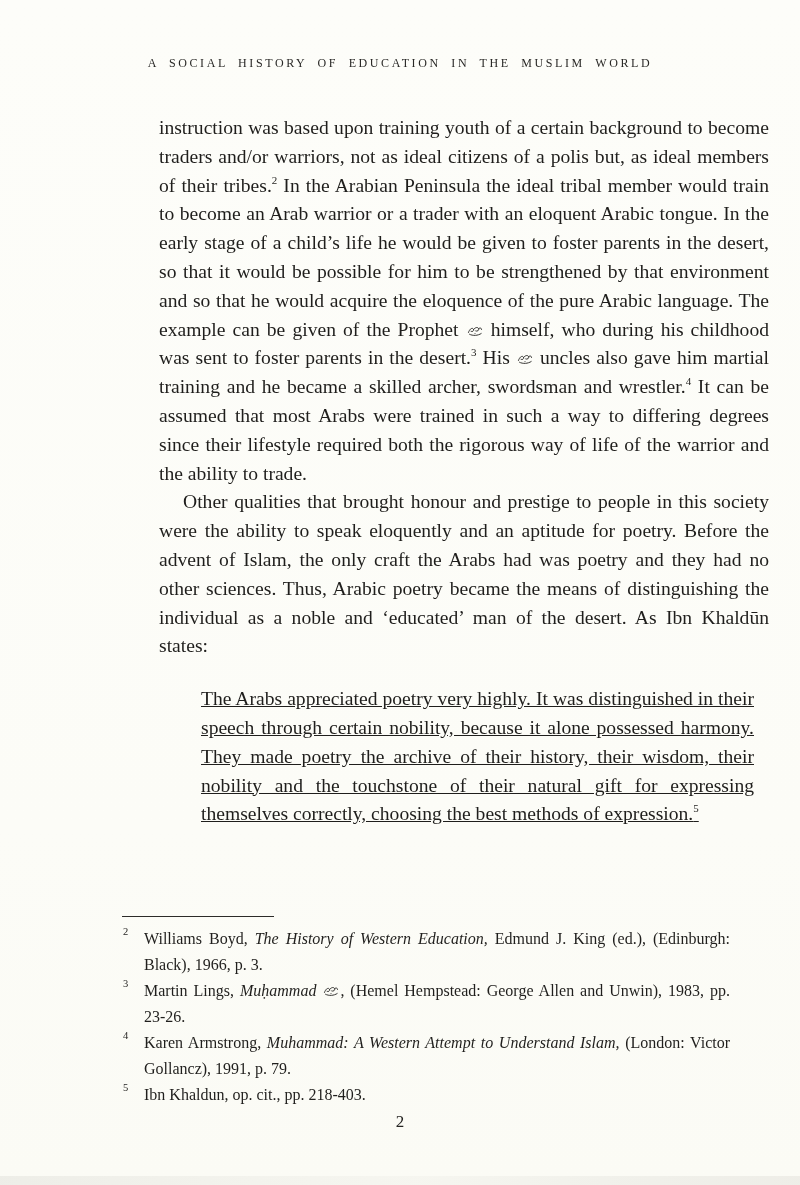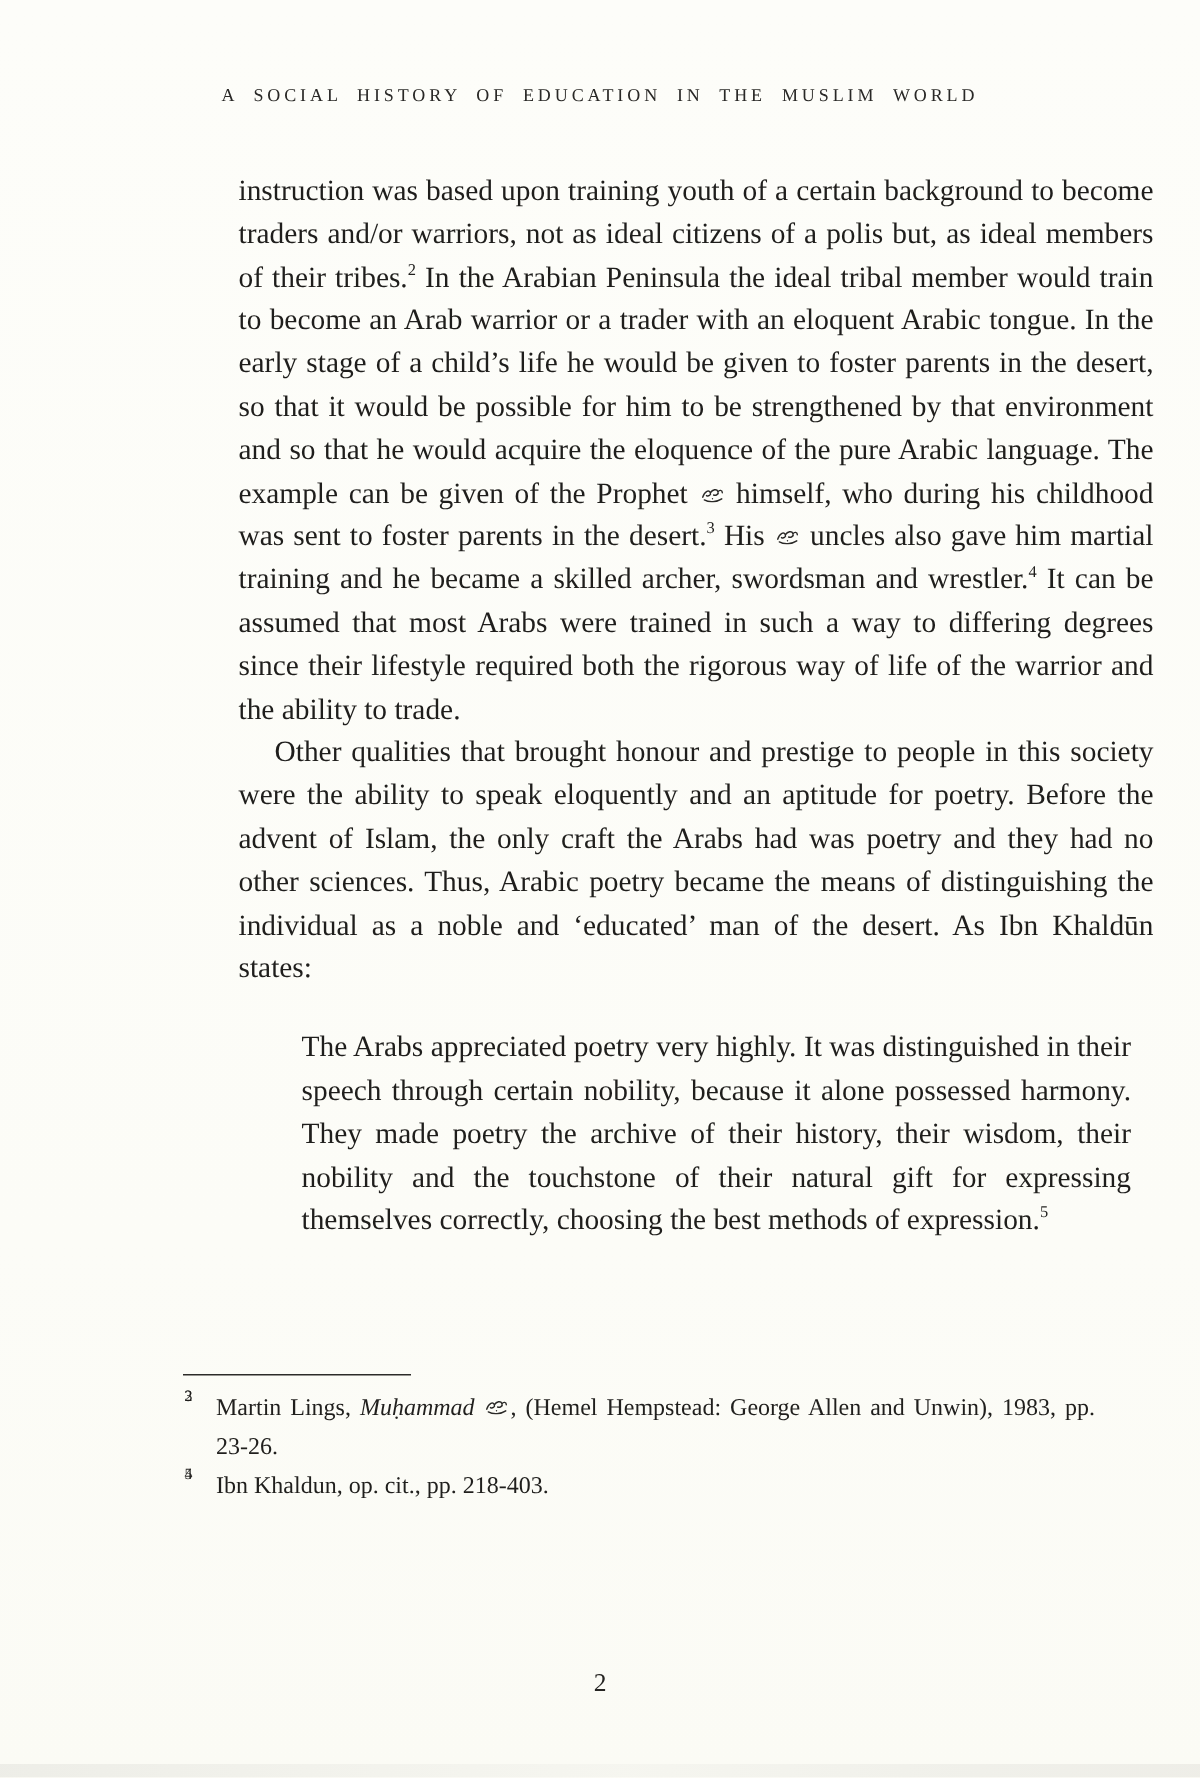--- a/index.html
+++ b/index.html
@@ -33,20 +33,21 @@
     line-height: 28.8px;
     text-align: justify;
     color: #1f1e1c;
     margin-left: 39px;
   }
   .content p { margin: 0; }
   .para-indent { text-indent: 24px; }
   blockquote {
     margin: 24px 15px 0 42px;
     text-align: justify;
+    text-decoration: underline;
   }
   sup.fnref {
     font-size: 0.56em;
     line-height: 0;
     vertical-align: super;
   }
   .saw-icon {
     display: inline-block;
     width: 16px; height: 12px;
     vertical-align: -1px;
@@ -121,29 +122,31 @@
           <path d="M2 10 C4 4 8 3 9 6 C10 8 7 9.5 5.5 8.5 M9 6 C11 3 15 2 16 5 C17 7 14 9 12 8 M16 5 C17.5 3 20 3.5 20 6 M3.5 12.5 C8 15 15 14.5 19.5 11.5 M11 11.5 l0 .01" fill="none" stroke="#2a2927" stroke-width="1.3" stroke-linecap="round"></path>
         </svg> uncles also gave him martial training and he became a skilled archer, swordsman and wrestler.<sup class="fnref">4</sup> It can be assumed that most Arabs were trained in such a way to differing degrees since their lifestyle required both the rigorous way of life of the warrior and the ability to trade.</p>
     <p class="para-indent">Other qualities that brought honour and prestige to people in this society were the ability to speak eloquently and an aptitude for poetry. Before the advent of Islam, the only craft the Arabs had was poetry and they had no other sciences. Thus, Arabic poetry became the means of distinguishing the individual as a noble and ‘educated’ man of the desert. As Ibn Khaldūn states:</p>
     <blockquote>The Arabs appreciated poetry very highly. It was distinguished in their speech through certain nobility, because it alone possessed harmony. They made poetry the archive of their history, their wisdom, their nobility and the touchstone of their natural gift for expressing themselves correctly, choosing the best methods of expression.<sup class="fnref">5</sup></blockquote>
   </div>
 
   <div class="footnotes">
     <hr class="fn-rule">
     <div class="footnote">
       <span class="fn-num">2</span>
+      <span>Williams Boyd, <i>The History of Western Education,</i> Edmund J. King (ed.), (Edinburgh: Black), 1966, p. 3.</span>
     </div>
     <div class="footnote">
       <span class="fn-num">3</span>
       <span>Martin Lings, <i>Muḥammad</i> <svg viewBox="0 0 22 16" class="saw-icon">
             <path d="M2 10 C4 4 8 3 9 6 C10 8 7 9.5 5.5 8.5 M9 6 C11 3 15 2 16 5 C17 7 14 9 12 8 M16 5 C17.5 3 20 3.5 20 6 M3.5 12.5 C8 15 15 14.5 19.5 11.5 M11 11.5 l0 .01" fill="none" stroke="#2a2927" stroke-width="1.3" stroke-linecap="round"></path>
           </svg>, (Hemel Hempstead: George Allen and Unwin), 1983, pp. 23-26.</span>
     </div>
     <div class="footnote">
       <span class="fn-num">4</span>
+      <span>Karen Armstrong, <i>Muhammad: A Western Attempt to Understand Islam,</i> (London: Victor Gollancz), 1991, p. 79.</span>
     </div>
     <div class="footnote">
       <span class="fn-num">5</span>
       <span>Ibn Khaldun, op. cit., pp. 218-403.</span>
     </div>
   </div>
 
   <div class="page-number">2</div>
 
 

